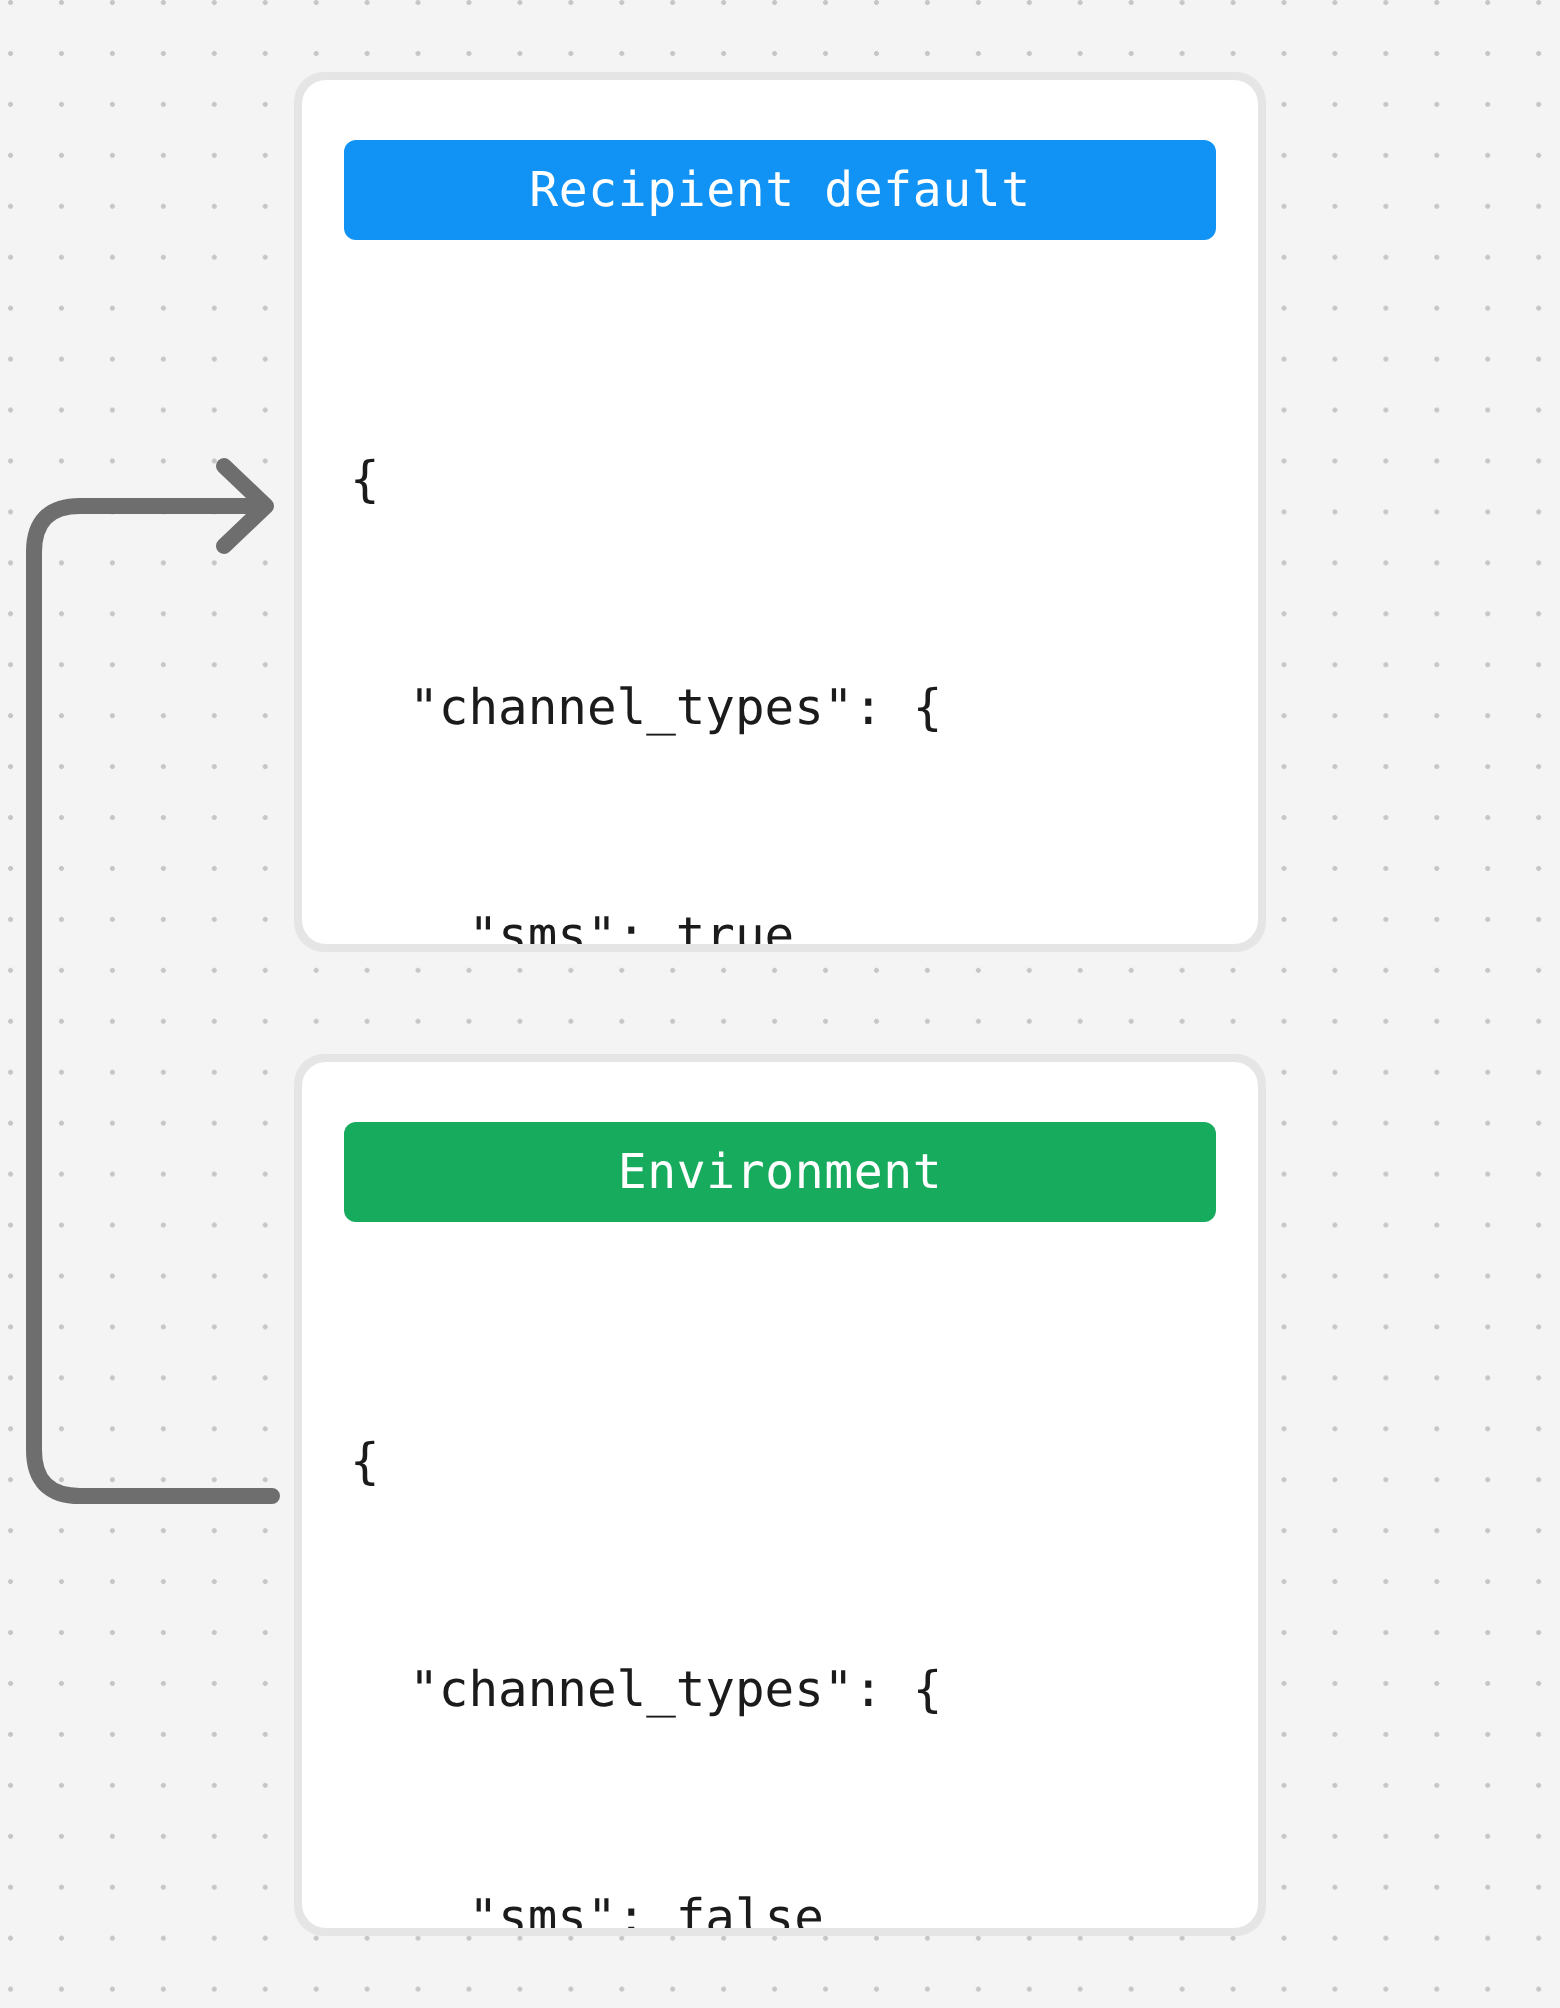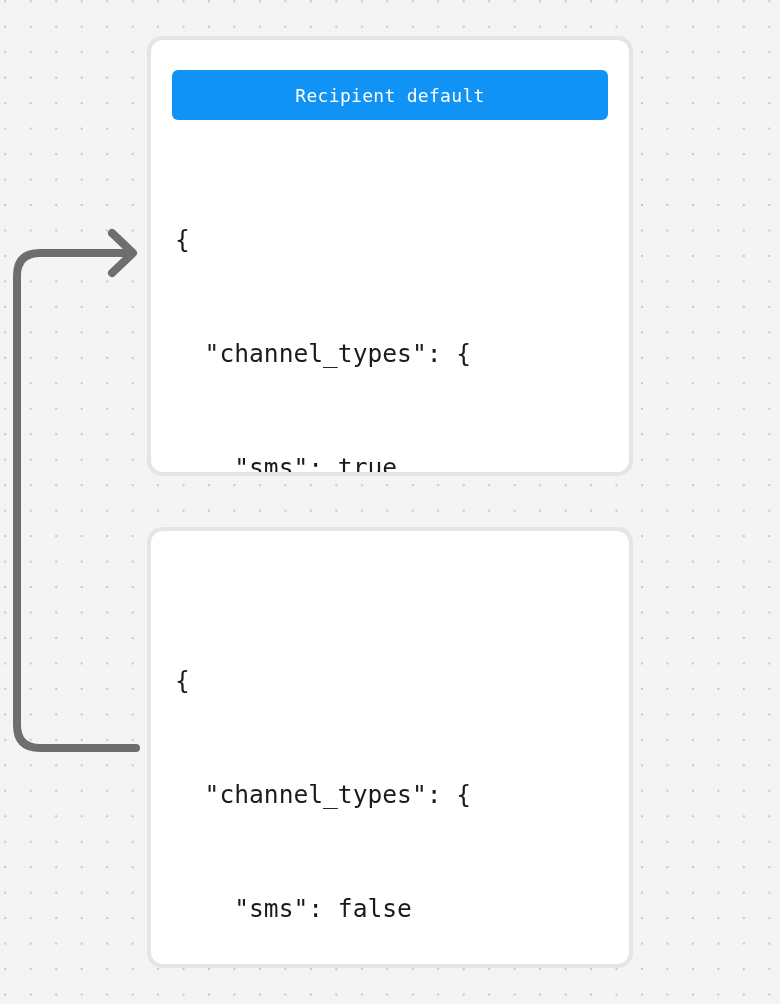--- a/index.html
+++ b/index.html
@@ -56,21 +56,21 @@
     overflow: hidden;
   }
 
   .card-header {
     height: 50px;
     border-radius: 6px;
     display: flex;
     align-items: center;
     justify-content: center;
     color: #ffffff;
-    font-size: 18px;
+    font-size: 24px;
     letter-spacing: 0.3px;
     font-family: "DejaVu Sans Mono", "Liberation Mono", monospace;
     user-select: none;
   }
   .hdr-blue  { background: #1193f5; }
   .hdr-green { background: #16ab5d; }
 
   .json-body {
     margin-top: 25px;
     margin-left: 3px;
@@ -105,20 +105,23 @@
         
         
         
         
       </div>
     </div>
   </div>
 
   <div class="card-frame" id="card-2">
     <div class="card-inner">
+      <div class="card-header hdr-green">
+        <span>Environment</span>
+      </div>
       <div class="json-body">
         <span class="json-line">{</span>
         <span class="json-line">  "channel_types": {</span>
         <span class="json-line">    "sms": false</span>
         
         
         
         
         
       </div>

